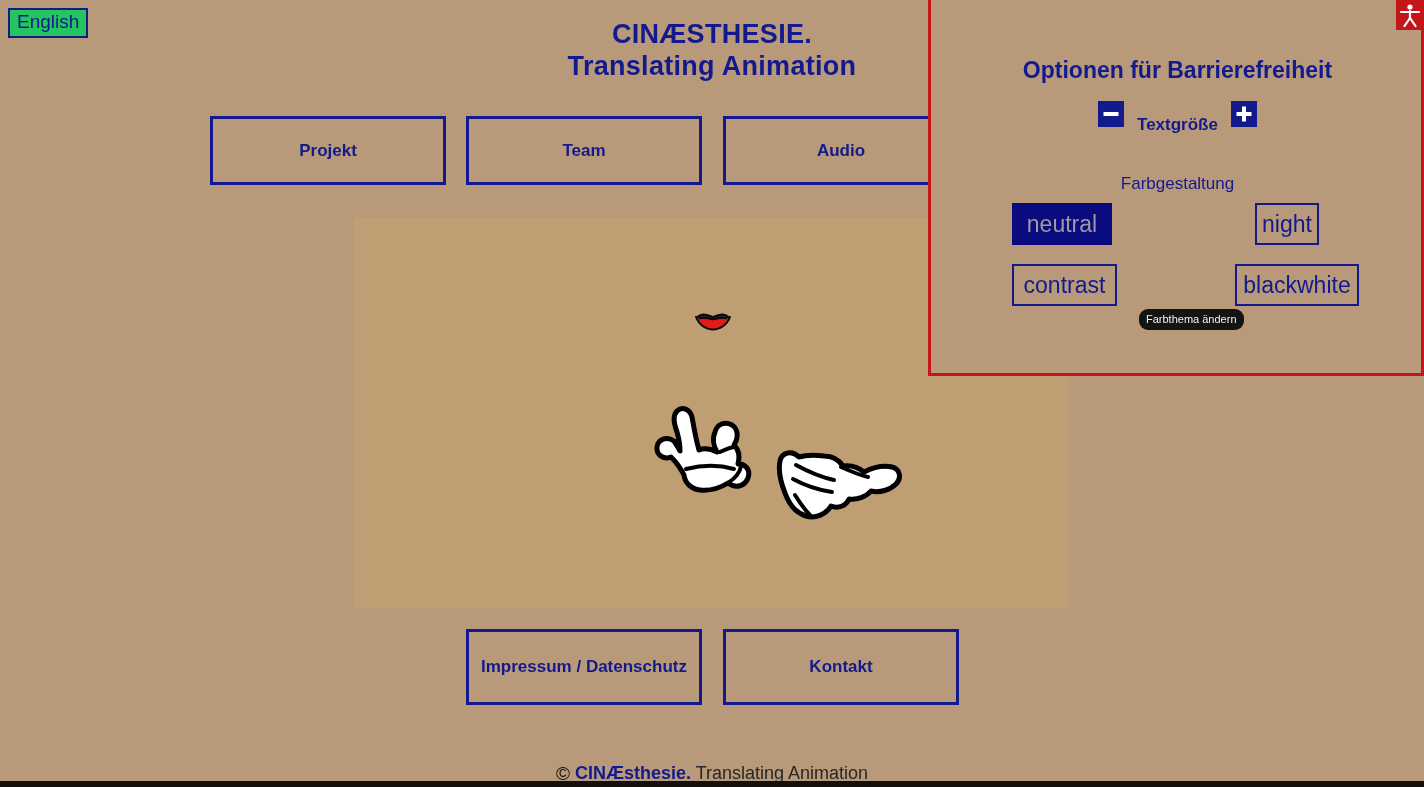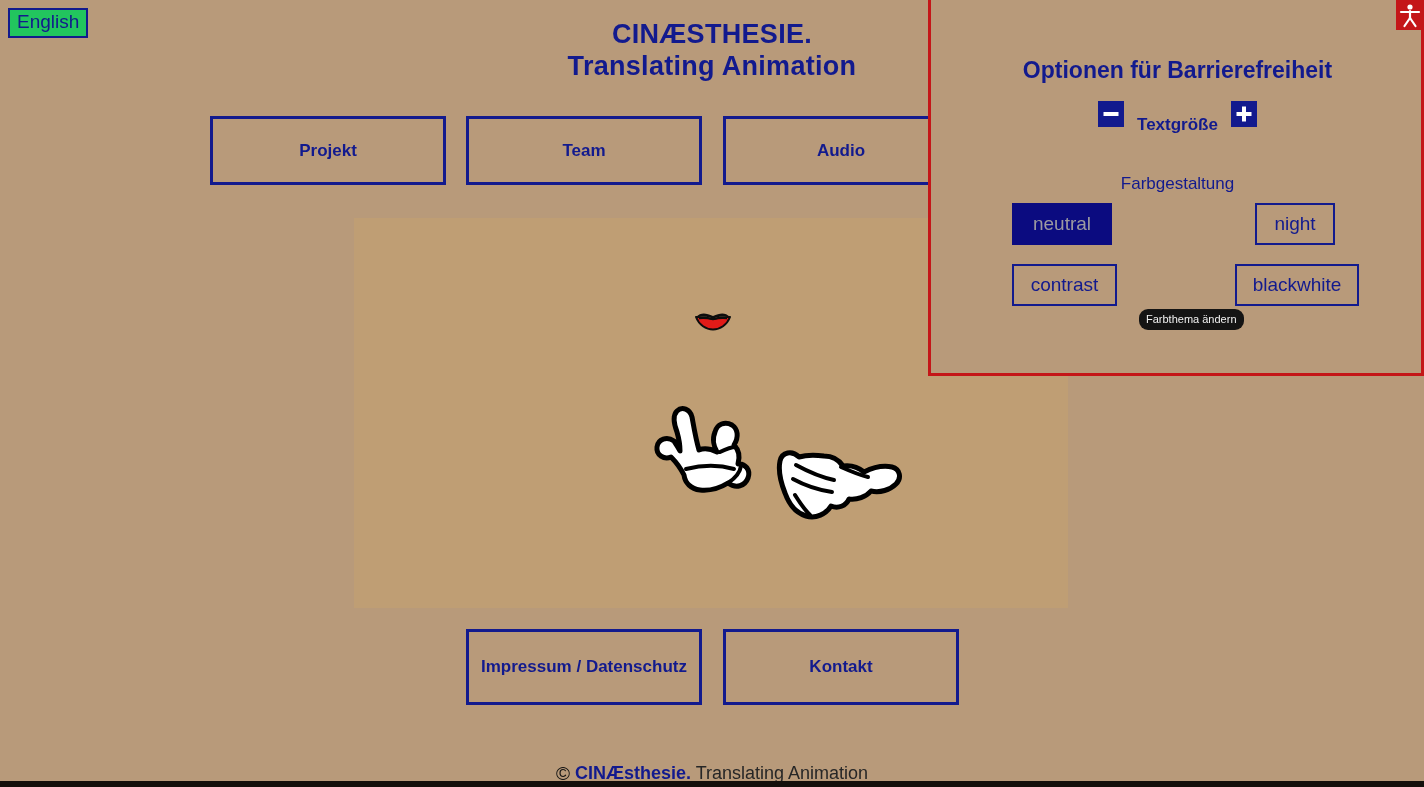--- a/index.html
+++ b/index.html
@@ -267,35 +267,35 @@
     font-size: 17px;
     line-height: 22px;
   }
   .theme-btn {
     position: absolute;
     height: 42px;
     box-sizing: border-box;
     display: flex;
     align-items: center;
     justify-content: center;
-    font-size: 19px;
+    font-size: 23px;
     cursor: pointer;
     border: 2px solid #121a8e;
     background: transparent;
     color: #121a8e;
     font-family: "Liberation Sans", sans-serif;
     white-space: nowrap;
   }
   .theme-btn.active {
     background: #0b0b80;
     border-color: #0b0b80;
     color: #9c9aa0;
   }
   #theme-neutral    { left: 81px;  top: 207px; width: 100px; }
-  #theme-night      { left: 324px; top: 207px; width: 80px;  }
+  #theme-night      { left: 324px; top: 207px; width: 64px;  }
   #theme-contrast   { left: 81px;  top: 268px; width: 105px; }
   #theme-blackwhite { left: 304px; top: 268px; width: 124px; }
 
   
   #theme-tooltip {
     position: absolute;
     left: 208px;
     top: 313px;
     background: #141414;
     color: #f2f2f2;

